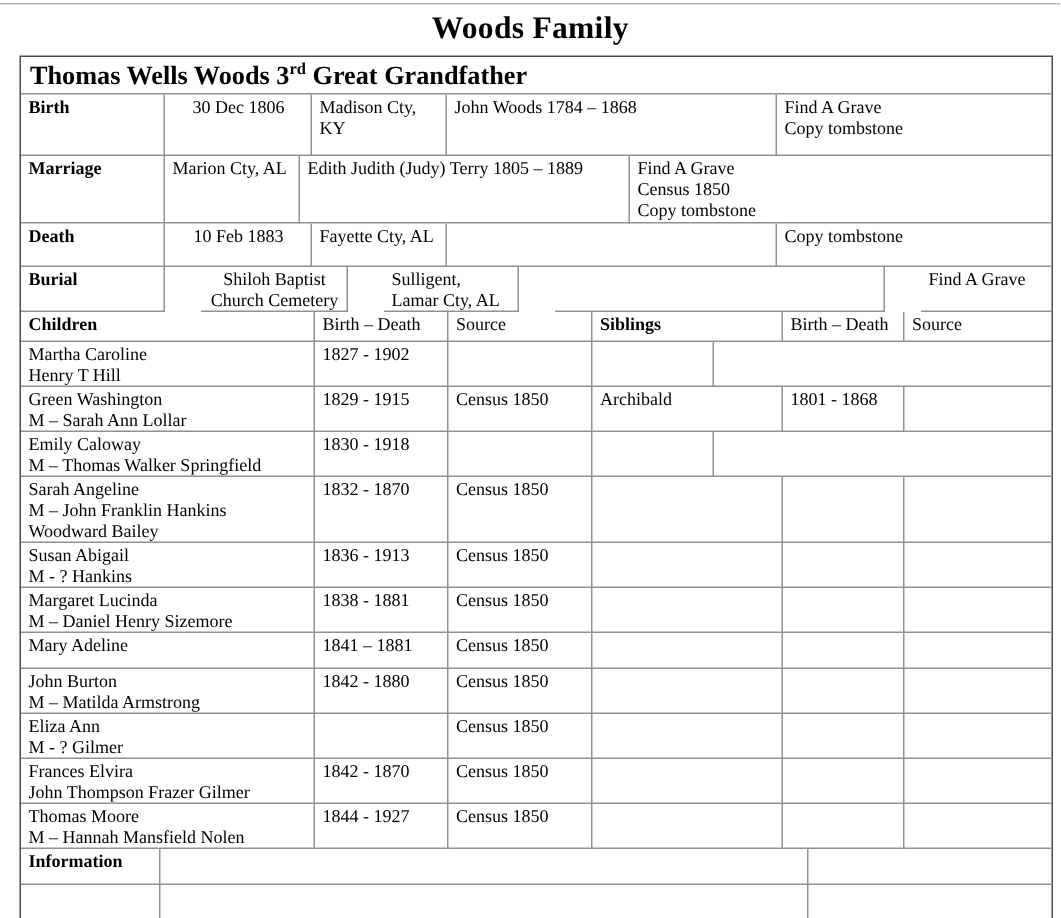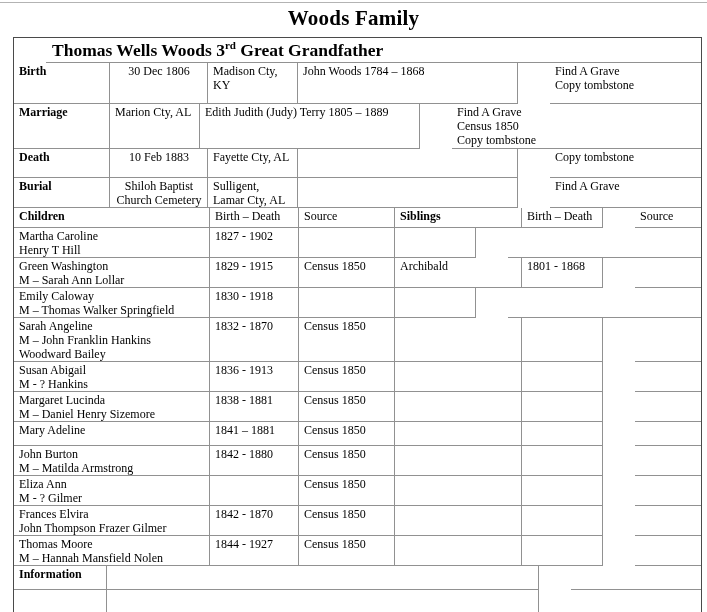--- a/index.html
+++ b/index.html
@@ -15,21 +15,21 @@
   .doc-table{
     position:absolute;left:13px;top:37px;width:689px;box-sizing:border-box;
     border:1px solid #4a4a4a;background:#fff;
   }
   .row{display:flex;box-sizing:border-box;}
   .cell{
     box-sizing:border-box;border-right:1px solid #919191;border-bottom:1px solid #919191;
     padding:1px 4px 0 5px;font-size:12px;line-height:14px;white-space:pre-line;
     overflow:hidden;
   }
-  .cell.last{border-right:none;flex:1;margin-left:32px;}
+  .cell.last{border-right:none;flex:1;}
   .row.lastrow .cell{border-bottom:none;}
   .bold{font-weight:bold;}
   .grand-header{
     font-size:17.5px;font-weight:bold;line-height:22px;white-space:normal;
     padding:1px 4px 0 6px;
   }
   .grand-header sup{font-size:11px;line-height:0;}
   
   .v1{width:96px;} .v2{width:98px;text-align:center;} .v3{width:90px;} .v4{width:220px;}
   
@@ -66,21 +66,21 @@
 Census 1850
 Copy tombstone</div>
   </div>
   <div class="row" style="min-height:29px;">
     <div class="cell v1 bold">Death</div>
     <div class="cell v2">10 Feb 1883</div>
     <div class="cell v3">Fayette Cty, AL</div>
     <div class="cell v4"></div>
     <div class="cell last">Copy tombstone</div>
   </div>
-  <div class="row" style="min-height:30px;">
+  <div class="row" style="min-height:30px;gap:24px;">
     <div class="cell v1 bold">Burial</div>
     <div class="cell v2">Shiloh Baptist Church Cemetery</div>
     <div class="cell v3">Sulligent, Lamar Cty, AL</div>
     <div class="cell v4"></div>
     <div class="cell last">Find A Grave</div>
   </div>
 
   <div class="row" style="min-height:20px;">
     <div class="cell c1 bold">Children</div>
     <div class="cell c2">Birth – Death</div>

